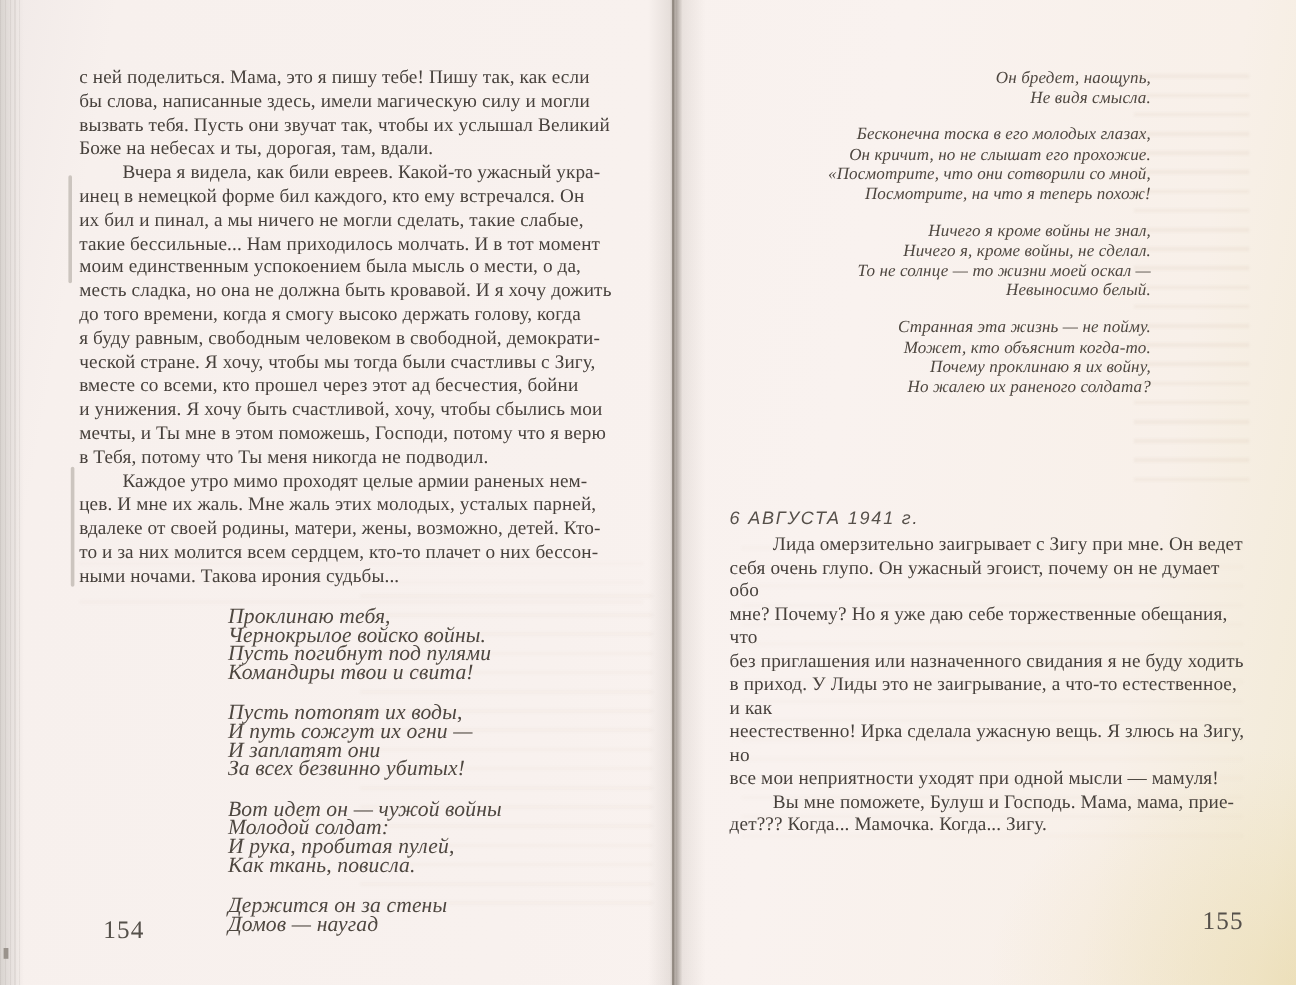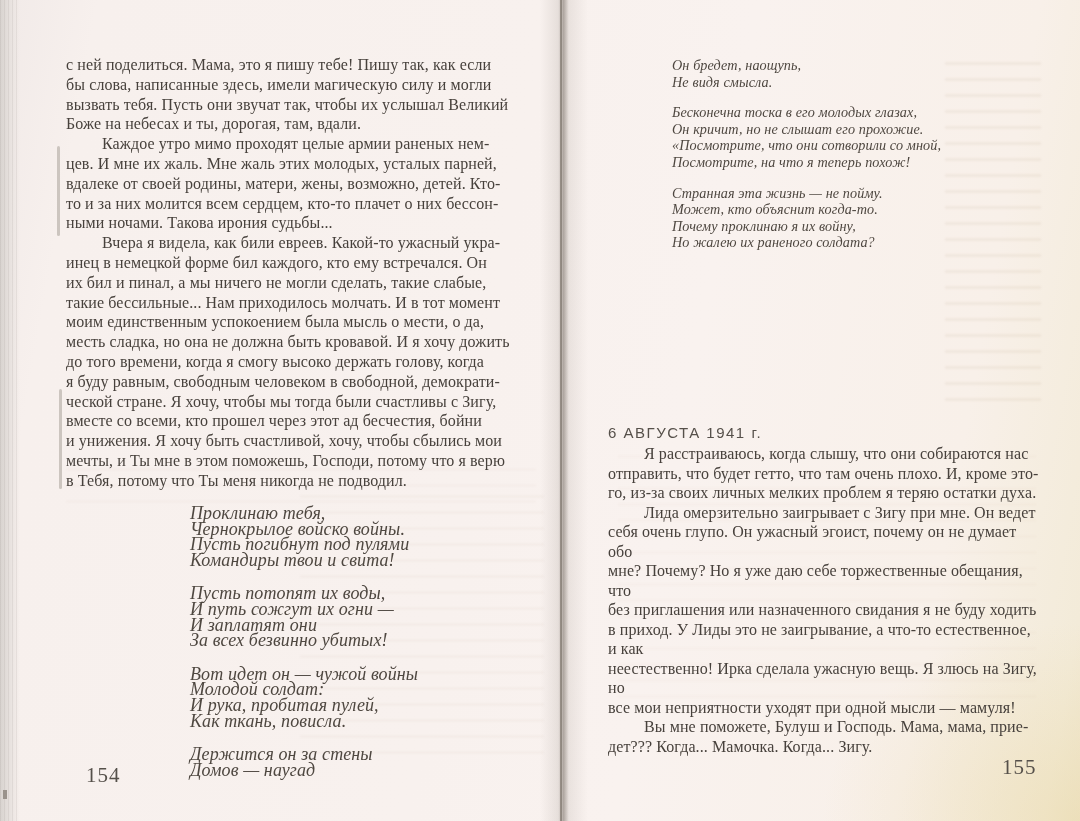--- a/index.html
+++ b/index.html
@@ -45,25 +45,25 @@
   }
   .indent { text-indent:36px; }
   .lp-text { position:absolute; left:66px; top:55px; width:482px; }
   .rp-text { position:absolute; left:608px; top:444px; width:432px; }
   .rp-text .body-text { line-height:19.5px; }
   .poem-stanza {
     font-style:italic; color:#4e4740; white-space:pre-line;
     font-size:18px; line-height:15.6px; margin:0 0 18px 0; letter-spacing:.1px;
   }
   .lp-poems { position:absolute; left:190px; top:506px; }
-  .rp-poems { position:absolute; left:672px; top:57px; }
+  .rp-poems { position:absolute; left:690px; top:57px;text-align:right; }
   .rp-poems .poem-stanza { font-size:14.2px; line-height:16.6px; margin-bottom:14px; }
   .date-heading {
     position:absolute; left:608px; top:424px;
-    font-family:"Liberation Sans", sans-serif; 
+    font-family:"Liberation Sans", sans-serif; font-style:italic;
     font-size:15px; letter-spacing:1.5px; color:#56504a;
   }
   .page-num { position:absolute; font-size:21px; color:#55504a; letter-spacing:1px; }
   .lp-num { left:86px; top:763px; }
   .rp-num { left:1002px; top:755px; }
 </style>
 </head>
 <body>
 
 <div class="scene">
@@ -78,38 +78,38 @@
   <div class="bleed b4"></div>
   <div class="margin-mark m1"></div>
   <div class="margin-mark m2"></div>
   <div class="speck"></div>
 
   <div class="lp-text">
     <div class="body-text">с ней поделиться. Мама, это я пишу тебе! Пишу так, как если
 бы слова, написанные здесь, имели магическую силу и могли
 вызвать тебя. Пусть они звучат так, чтобы их услышал Великий
 Боже на небесах и ты, дорогая, там, вдали.</div>
-    <div class="body-text indent">Каждое утро мимо проходят целые армии раненых нем-
-цев. И мне их жаль. Мне жаль этих молодых, усталых парней,
-вдалеке от своей родины, матери, жены, возможно, детей. Кто-
-то и за них молится всем сердцем, кто-то плачет о них бессон-
-ными ночами. Такова ирония судьбы...</div>
     <div class="body-text indent">Вчера я видела, как били евреев. Какой-то ужасный укра-
 инец в немецкой форме бил каждого, кто ему встречался. Он
 их бил и пинал, а мы ничего не могли сделать, такие слабые,
 такие бессильные... Нам приходилось молчать. И в тот момент
 моим единственным успокоением была мысль о мести, о да,
 месть сладка, но она не должна быть кровавой. И я хочу дожить
 до того времени, когда я смогу высоко держать голову, когда
 я буду равным, свободным человеком в свободной, демократи-
 ческой стране. Я хочу, чтобы мы тогда были счастливы с Зигу,
 вместе со всеми, кто прошел через этот ад бесчестия, бойни
 и унижения. Я хочу быть счастливой, хочу, чтобы сбылись мои
 мечты, и Ты мне в этом поможешь, Господи, потому что я верю
 в Тебя, потому что Ты меня никогда не подводил.</div>
+    <div class="body-text indent">Каждое утро мимо проходят целые армии раненых нем-
+цев. И мне их жаль. Мне жаль этих молодых, усталых парней,
+вдалеке от своей родины, матери, жены, возможно, детей. Кто-
+то и за них молится всем сердцем, кто-то плачет о них бессон-
+ными ночами. Такова ирония судьбы...</div>
   </div>
 
   <div class="lp-poems">
     <div class="poem-stanza">Проклинаю тебя,
 Чернокрылое войско войны.
 Пусть погибнут под пулями
 Командиры твои и свита!</div>
     <div class="poem-stanza">Пусть потопят их воды,
 И путь сожгут их огни —
 И заплатят они
@@ -124,32 +124,33 @@
 
   <div class="page-num lp-num">154</div>
 
   <div class="rp-poems">
     <div class="poem-stanza">Он бредет, наощупь,
 Не видя смысла.</div>
     <div class="poem-stanza">Бесконечна тоска в его молодых глазах,
 Он кричит, но не слышат его прохожие.
 «Посмотрите, что они сотворили со мной,
 Посмотрите, на что я теперь похож!</div>
+    <div class="poem-stanza">Ничего я кроме войны не знал,
+Ничего я, кроме войны, не сделал.
+То не солнце — то жизни моей оскал —
+Невыносимо белый.</div>
     <div class="poem-stanza">Странная эта жизнь — не пойму.
 Может, кто объяснит когда-то.
 Почему проклинаю я их войну,
 Но жалею их раненого солдата?</div>
   </div>
 
   <div class="date-heading">6 АВГУСТА 1941 г.</div>
 
   <div class="rp-text">
-    <div class="body-text indent">Я расстраиваюсь, когда слышу, что они собираются нас
-отправить, что будет гетто, что там очень плохо. И, кроме это-
-го, из-за своих личных мелких проблем я теряю остатки духа.</div>
     <div class="body-text indent">Лида омерзительно заигрывает с Зигу при мне. Он ведет
 себя очень глупо. Он ужасный эгоист, почему он не думает обо
 мне? Почему? Но я уже даю себе торжественные обещания, что
 без приглашения или назначенного свидания я не буду ходить
 в приход. У Лиды это не заигрывание, а что-то естественное, и как
 неестественно! Ирка сделала ужасную вещь. Я злюсь на Зигу, но
 все мои неприятности уходят при одной мысли — мамуля!</div>
     <div class="body-text indent">Вы мне поможете, Булуш и Господь. Мама, мама, прие-
 дет??? Когда... Мамочка. Когда... Зигу.</div>
   </div>

